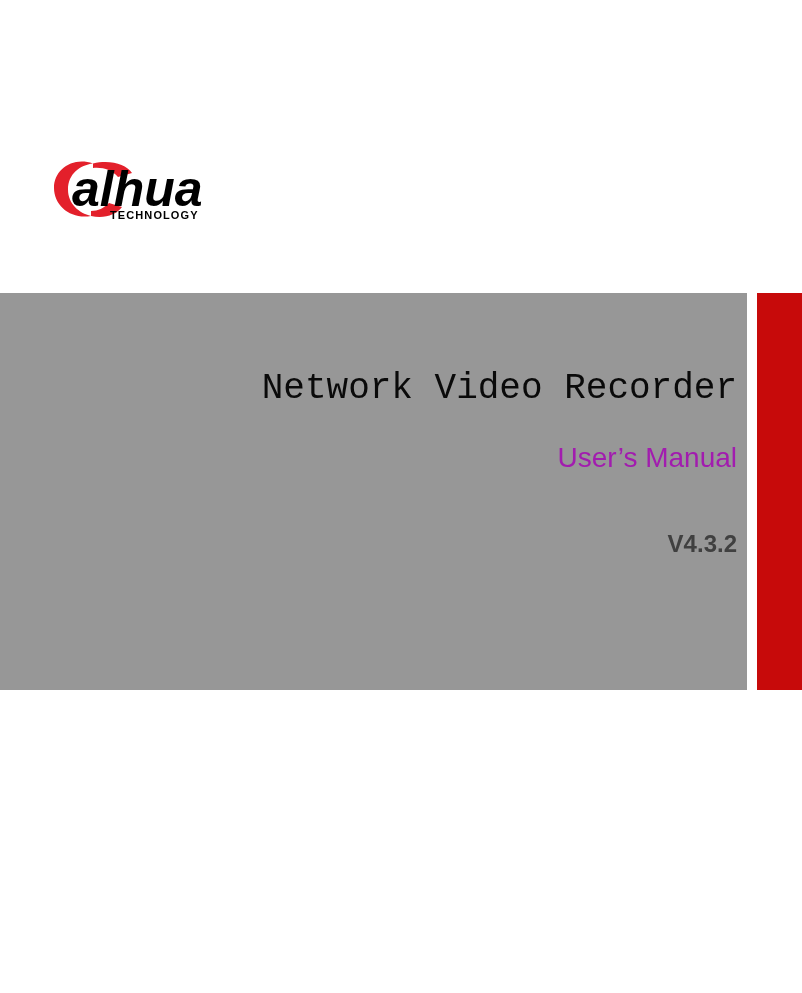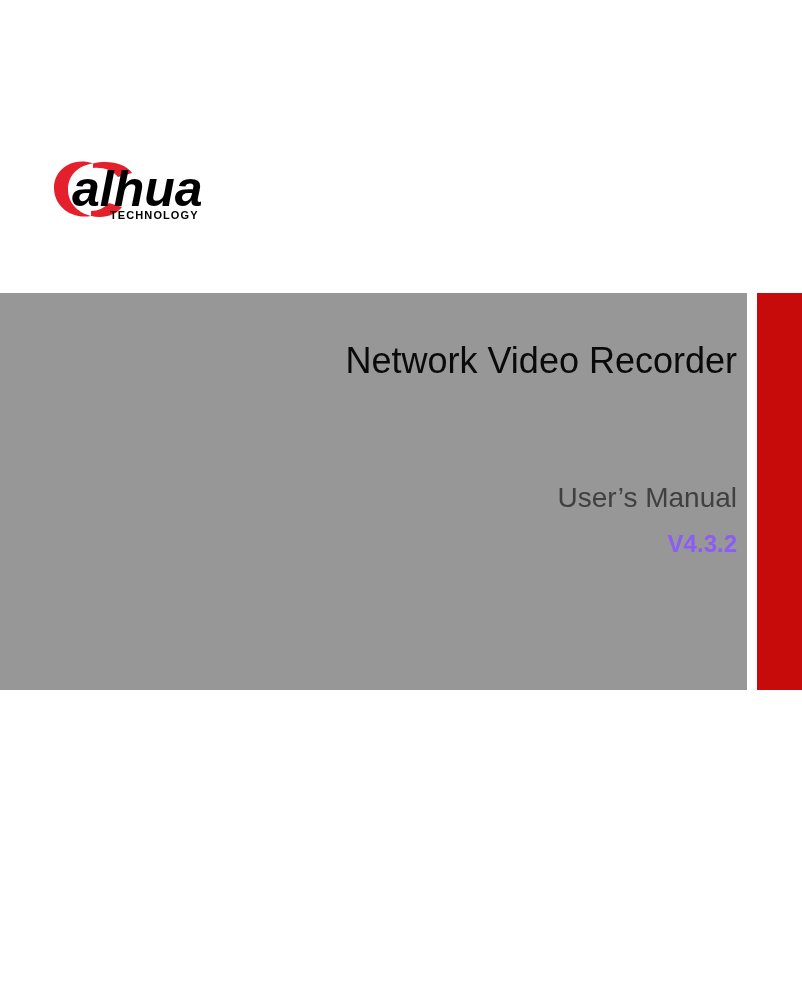--- a/index.html
+++ b/index.html
@@ -51,27 +51,28 @@
     left: 0;
     top: 293px;
     width: 737px;
     height: 397px;
     text-align: right;
     pointer-events: none;
   }
   #cover-title {
     position: absolute;
     right: 0;
-    top: 48px;
+    top: 76px;
     font-size: 36px;
     font-weight: normal;
     color: #0a0a0a;
     line-height: 1.1;
     letter-spacing: 0px;
     white-space: nowrap;
+    font-family: Liberation Mono, monospace;
   }
   #cover-subtitle {
     position: absolute;
     right: 0;
     top: 150px;
     font-size: 28px;
     font-weight: normal;
     color: #ffffff;
     line-height: 1.1;
     white-space: nowrap;
@@ -115,15 +116,15 @@
 
     <text x="58" y="63" fill="#000000" font-family="'Liberation Sans', sans-serif" font-size="11" font-weight="bold" letter-spacing="1.1">TECHNOLOGY</text>
   </svg>
 </div>
 
 <div id="cover-band"></div>
 <div id="cover-accent-bar"></div>
 
 <div id="cover-text-group">
   <div id="cover-title" style="color: rgb(10, 10, 10);">Network Video Recorder</div>
-  <div id="cover-subtitle" style="color: #404040; margin-top: 40px;">User’s Manual</div>
-  <div id="cover-version" style="color: #8b5cf6;">V4.3.2</div>
+  <div id="cover-subtitle" style="color: #a21caf;">User’s Manual</div>
+  <div id="cover-version" style="color: #404040;">V4.3.2</div>
 </div>
 
 </body></html>

